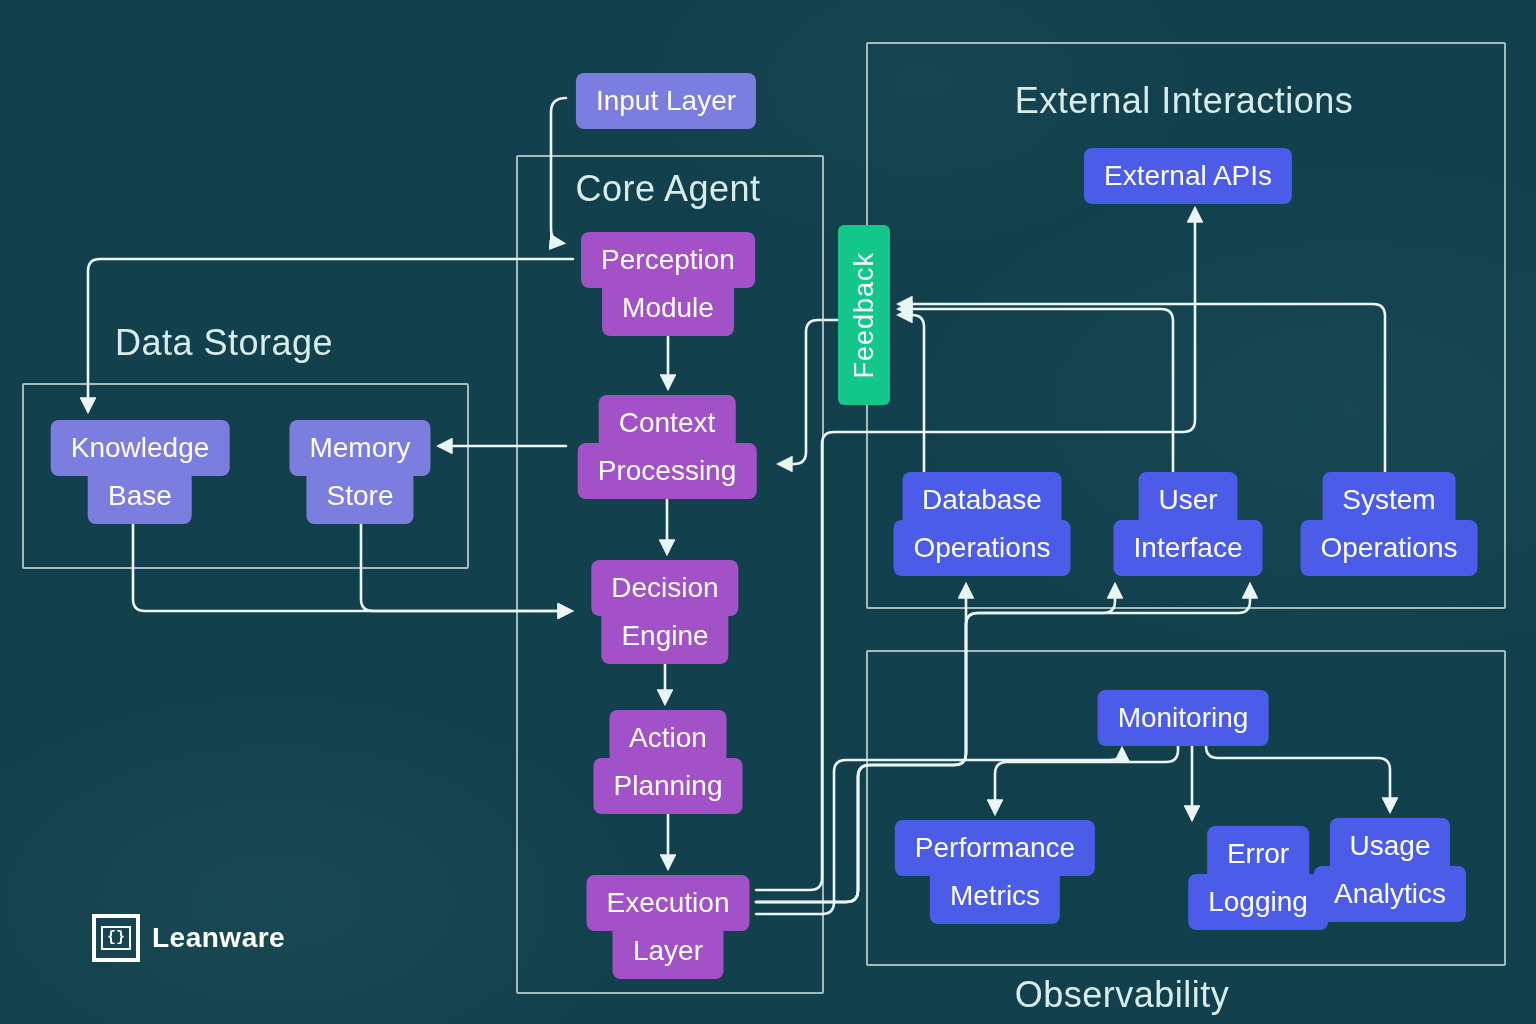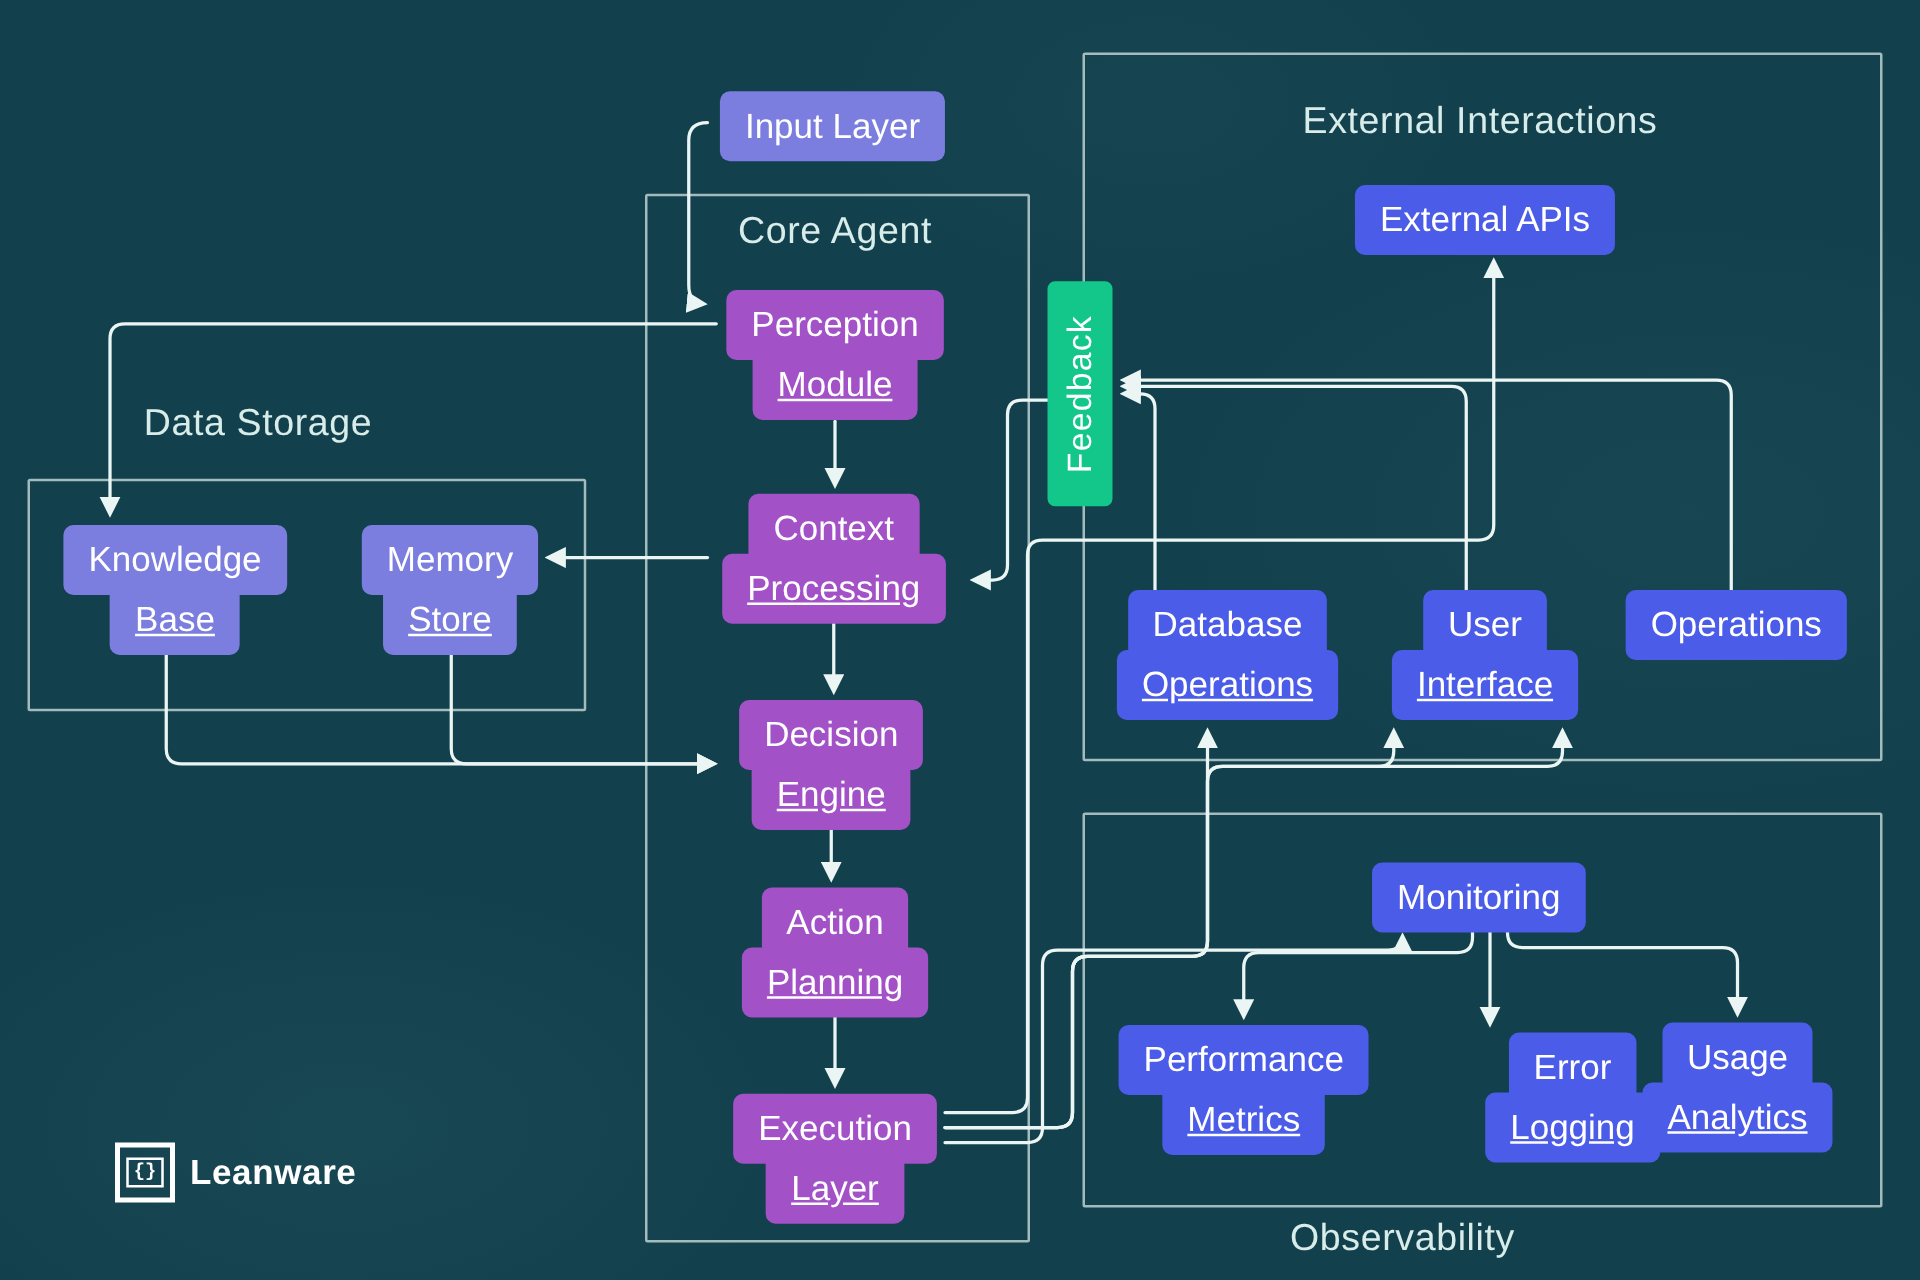--- a/index.html
+++ b/index.html
@@ -15,37 +15,37 @@
       radial-gradient(640px 360px at 88% 40%, rgba(140,200,205,0.045), rgba(140,200,205,0) 70%),
       radial-gradient(400px 240px at 60% 8%,  rgba(140,200,205,0.03),  rgba(140,200,205,0) 70%),
       var(--background, #12414D);
     font-family:"Liberation Sans", sans-serif;
   }
   .container-box{
     position:absolute; border:2px solid var(--container-border,#C9DADA);
     border-radius:2px; opacity:.8; z-index:1;
   }
   .heading{
-    position:absolute; color:var(--heading-text,#D8ECEA); font-size:30px;
+    position:absolute; color:var(--heading-text,#D8ECEA); font-size:36px;
     letter-spacing:.5px; z-index:2; white-space:nowrap;
   }
   .heading.centered{text-align:center;}
   #edge-layer{position:absolute; left:0; top:0; z-index:3;}
   #edge-layer path.edge{fill:none; stroke:var(--edge-line,#EAF5F4); stroke-width:2.6; stroke-linecap:round;}
   #edge-layer marker path{fill:var(--edge-line,#EAF5F4); stroke:none;}
   .node{
     position:absolute; transform:translateX(-50%); display:flex;
     flex-direction:column; align-items:center; z-index:4;
   }
   .node .row{
     display:block; padding:0 20px; height:56px; line-height:56px;
     border-radius:8px; font-size:28px; color:var(--node-text,#fff);
     white-space:nowrap; text-align:center;
   }
-  .node .row + .row{margin-top:-8px;text-decoration:underline;}
+  .node .row + .row{margin-top:-8px;}
   .node.core .row{background:var(--core-node,#A251C7);}
   .node.storage .row{background:var(--storage-node,#7B7EDF);}
   .node.external .row{background:var(--external-node,#4A5CE8);}
   .node-feedback{
     position:absolute; left:838px; top:225px; width:52px; height:180px;
     background:var(--feedback-node,#13C78B); border-radius:6px; z-index:5;
     display:flex; align-items:center; justify-content:center;
   }
   .node-feedback span{
     writing-mode:vertical-rl; transform:rotate(180deg); color:#fff;
@@ -157,20 +157,21 @@
     <span class="row">Database</span>
     <span class="row">Operations</span>
   </div>
 
   <div class="node external" style="left:1188px;top:472px">
     <span class="row">User</span>
     <span class="row">Interface</span>
   </div>
 
   <div class="node external" style="left:1389px;top:472px">
+    <span class="row">System</span>
     <span class="row">Operations</span>
   </div>
 
   <div class="node external" style="left:1183px;top:690px">
     <span class="row">Monitoring</span>
   </div>
 
   <div class="node external" style="left:995px;top:820px">
     <span class="row">Performance</span>
     <span class="row">Metrics</span>

